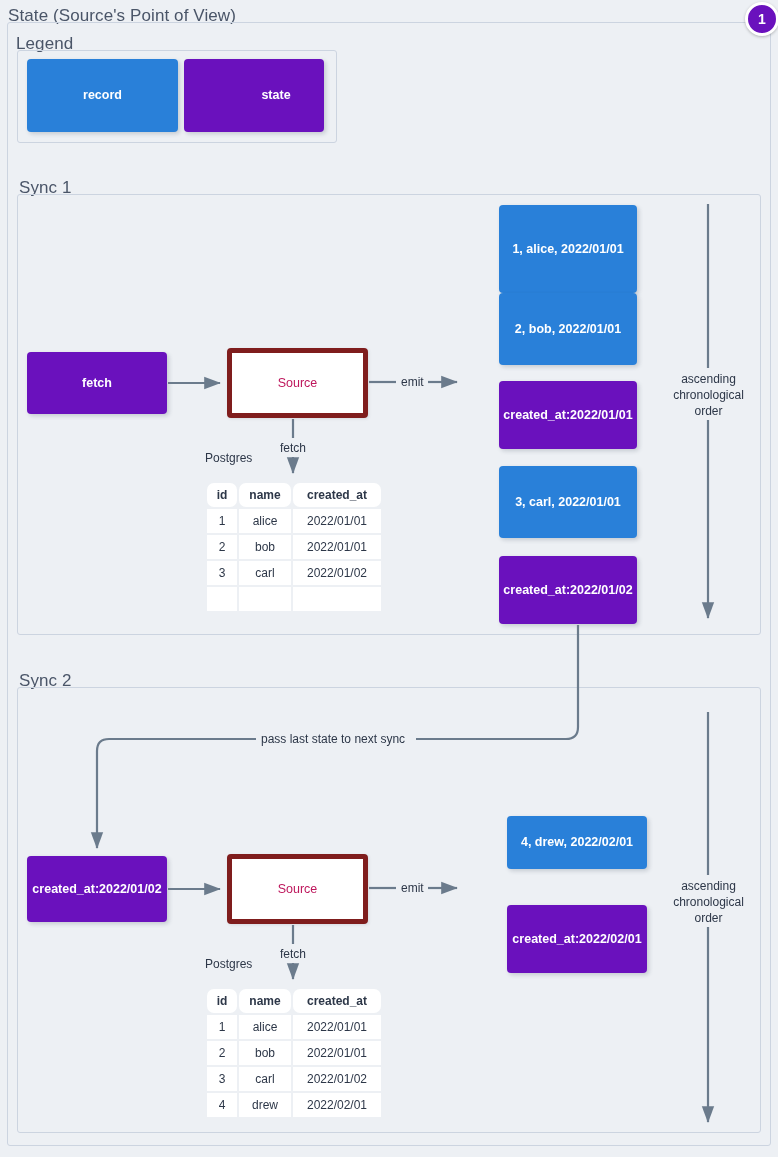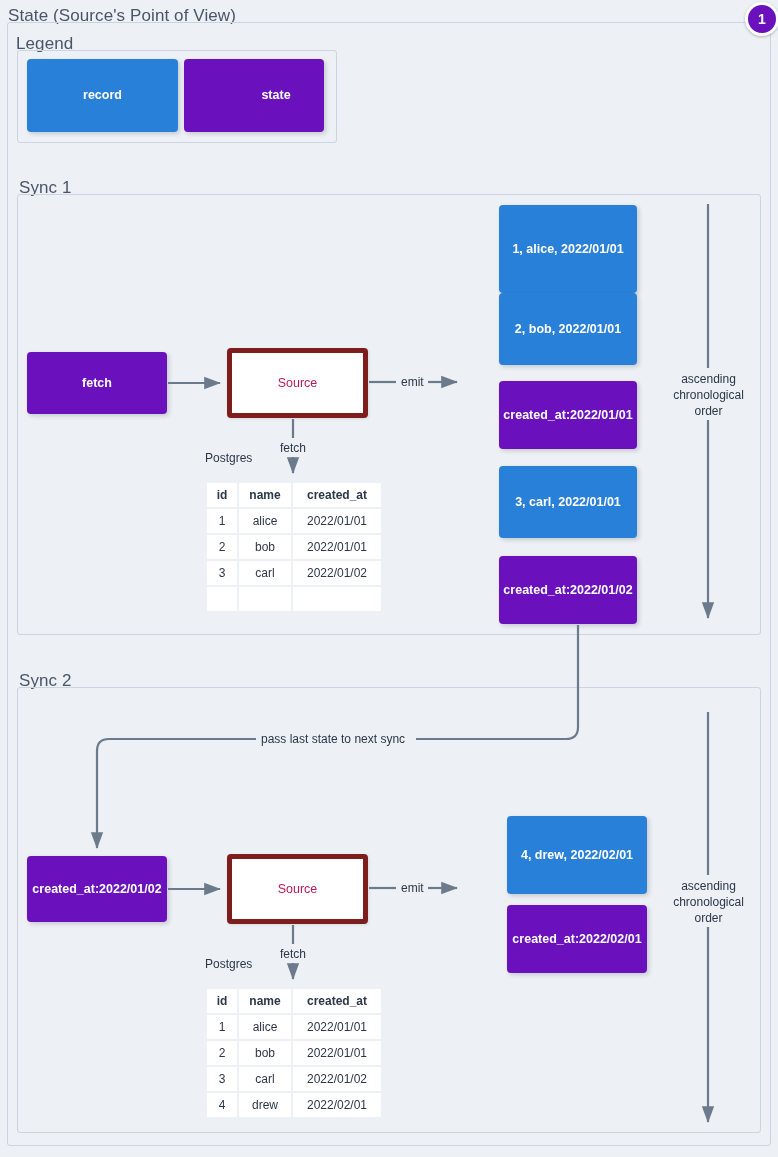--- a/index.html
+++ b/index.html
@@ -90,21 +90,21 @@
   }
   .pg-table td, .pg-table th {
     background: #ffffff;
     padding: 5px 8px;
     text-align: center;
     font-weight: normal;
     white-space: nowrap;
     height: 18px;
     box-sizing: border-box;
   }
-  .pg-table th { font-weight: bold; }
+  .pg-table th { font-weight: bold; border-radius: 7px; }
   .pg-table .c-id    { width: 30px; }
   .pg-table .c-name  { width: 52px; }
   .pg-table .c-date  { width: 88px; }
 
   
   .edge-svg {
     position: absolute;
     left: 0; top: 0;
     width: 778px; height: 1157px;
     pointer-events: none;
@@ -262,21 +262,21 @@
         <td class="c-date">2022/01/02</td>
       </tr>
       <tr>
         <td class="c-id">4</td>
         <td class="c-name">drew</td>
         <td class="c-date">2022/02/01</td>
       </tr>
     </tbody>
   </table>
 
-  <div class="node record" style="left:507px; top:816px; width:140px; height:78px;">4, drew, 2022/02/01</div>
+  <div class="node record" style="left:507px; top:816px; width:140px; height:53px;">4, drew, 2022/02/01</div>
   <div class="node state" style="left:507px; top:905px; width:140px; height:68px;">
     <span>created_at:</span>
       <br>
     <span>2022/02/01</span>
   </div>
 
   <div class="axis-label" style="left:661px; top:878px; width:95px;">
     <span>ascending</span><br>
     <span>chronological</span><br>
     <span>order</span>

